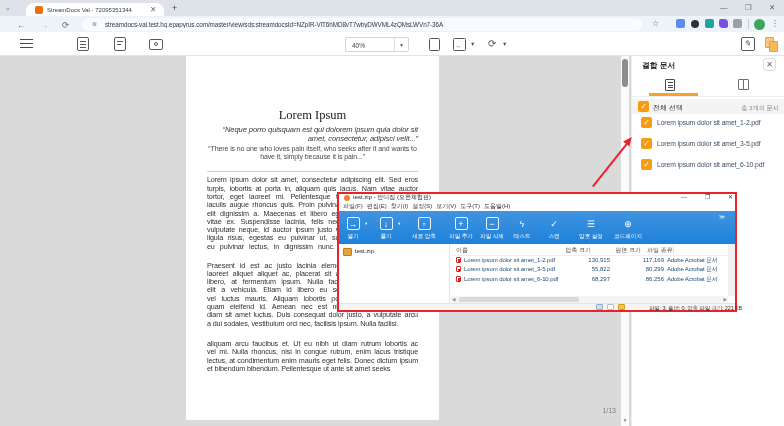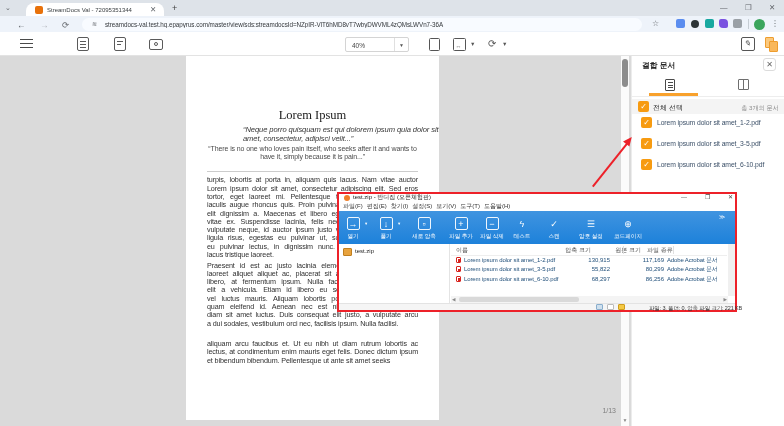--- a/index.html
+++ b/index.html
@@ -67,21 +67,21 @@
   
   #content { left:0; top:56px; width:784px; height:370px; background:#dadada; }
   #page { left:186px; top:0; width:253px; height:364px; background:#fff; }
   #vscroll { left:621px; top:0; width:8px; height:370px; background:#fbfbfb; }
   #vthumb { left:1px; top:3px; width:6px; height:28px; background:#8d8d8d; border-radius:3px; }
   #vscroll-arrow { left:1.5px; top:361px; font-size:5px; color:#888; }
   #page-indicator { left:560px; top:351px; width:56px; text-align:right; font-size:7px; color:#7f7f7f; }
 
   
   #doc-title { left:0; top:52px; width:253px; text-align:center; font-family:"Liberation Serif",serif; font-size:12.5px; color:#1a1a1a; }
-  #doc-quote1 { left:21px; top:70px; width:211px; text-align:left; font-size:7.6px; font-style:italic; color:#373737; line-height:8.7px; letter-spacing:-0.1px;margin-left:36px; }
+  #doc-quote1 { left:21px; top:70px; width:211px; text-align:right; font-size:7.6px; font-style:italic; color:#373737; line-height:8.7px; letter-spacing:-0.1px; }
   #doc-quote2 { left:21px; top:88.5px; width:211px; text-align:center; font-size:7px; color:#4a4a4a; line-height:8px; letter-spacing:-0.1px; }
   #doc-rule { left:21px; top:115px; width:211px; height:1px; background:#cccccc; }
   .para { left:21px; width:211px; font-size:7.2px; color:#303030; letter-spacing:-0.13px; }
   .para .ln { height:8.32px; text-align:justify; text-align-last:justify; white-space:nowrap; overflow:visible; }
   .para .ln.last { text-align-last:left; }
   #para-0 { top:119.3px; } #para-1 { top:204.5px; } #para-2 { top:283px; }
 
   
   #panel { left:631px; top:56px; width:153px; height:370px; background:#fff; border-left:1px solid #ececec; }
   #panel-title { left:10px; top:4px; font-size:7.8px; font-weight:bold; color:#262626;text-align:right; }
@@ -227,43 +227,43 @@
       </div>
   </div>
 
   <div id="content" class="abs">
     <div id="page" class="abs">
       <div id="doc-title" class="abs">Lorem Ipsum</div>
       <div id="doc-quote1" class="abs">“Neque porro quisquam est qui dolorem ipsum quia dolor sit amet, consectetur, adipisci velit...”</div>
       <div id="doc-quote2" class="abs">“There is no one who loves pain itself, who seeks after it and wants to have it, simply because it is pain...”</div>
       <div id="doc-rule" class="abs"></div>
       <div id="para-0" class="abs para">
+          <div class="ln">Lorem ipsum dolor sit amet, consectetur adipiscing elit. Sed eros</div>
           <div class="ln">turpis, lobortis at porta in, aliquam quis lacus. Nam vitae auctor</div>
-          <div class="ln">Lorem ipsum dolor sit amet, consectetur adipiscing elit. Sed eros</div>
           <div class="ln">tortor, eget laoreet mi. Pellentesque tincidunt dui tellus, quis</div>
           <div class="ln">iaculis augue rhoncus quis. Proin pulvinar sapien vitae commodo</div>
           <div class="ln">elit dignissim a. Maecenas et libero eget lorem tristique varius</div>
           <div class="ln">vitae ex. Suspendisse lacinia, felis nec sodales porttitor, dolor</div>
           <div class="ln">vulputate neque, id auctor ipsum justo vitae purus. Sed posuere</div>
           <div class="ln">ligula risus, egestas eu pulvinar ut, sollicitudin id metus. Duis</div>
           <div class="ln">eu pulvinar lectus, in dignissim nunc. Vestibulum porta mattis</div>
-          <div class="ln last">lacus tristique laoreet.</div>
         </div>
       <div id="para-1" class="abs para">
           <div class="ln">Praesent id est ac justo lacinia elementum. Cras consectetur</div>
           <div class="ln">laoreet aliquet aliquet ac, placerat sit amet dolor. Sed volutpat</div>
           <div class="ln">libero, at fermentum ipsum. Nulla facilisi. Quisque consequat</div>
           <div class="ln">elit a vehicula. Etiam id libero eu sem venenatis sollicitudin</div>
           <div class="ln">vel luctus mauris. Aliquam lobortis porta augue, non sagittis</div>
           <div class="ln">quam eleifend id. Aenean nec est nisi. Nunc porta posuere</div>
-          <div class="ln">diam sit amet luctus. Duis consequat elit justo, a vulputate arcu</div>
+          <div class="ln">diam sit amet luctus. Duis consequat dolor justo, a vulputate arcu</div>
           <div class="ln last">a dui sodales, vestibulum orci nec, facilisis ipsum. Nulla facilisi.</div>
         </div>
       <div id="para-2" class="abs para">
           <div class="ln">aliquam arcu faucibus et. Ut eu nibh ut diam rutrum lobortis ac</div>
+          <div class="ln">vel mi. Nulla rhoncus, nisi in congue rutrum, enim lacus tristique</div>
           <div class="ln">lectus, at condimentum enim mauris eget felis. Donec dictum ipsum</div>
           <div class="ln last">et bibendum bibendum. Pellentesque ut ante sit amet seeks</div>
         </div>
     </div>
     <div id="vscroll" class="abs">
       <div id="vthumb" class="abs"></div>
       <div id="vscroll-arrow" class="abs">▼</div>
     </div>
     <div id="page-indicator" class="abs">1/13</div>
   </div>

